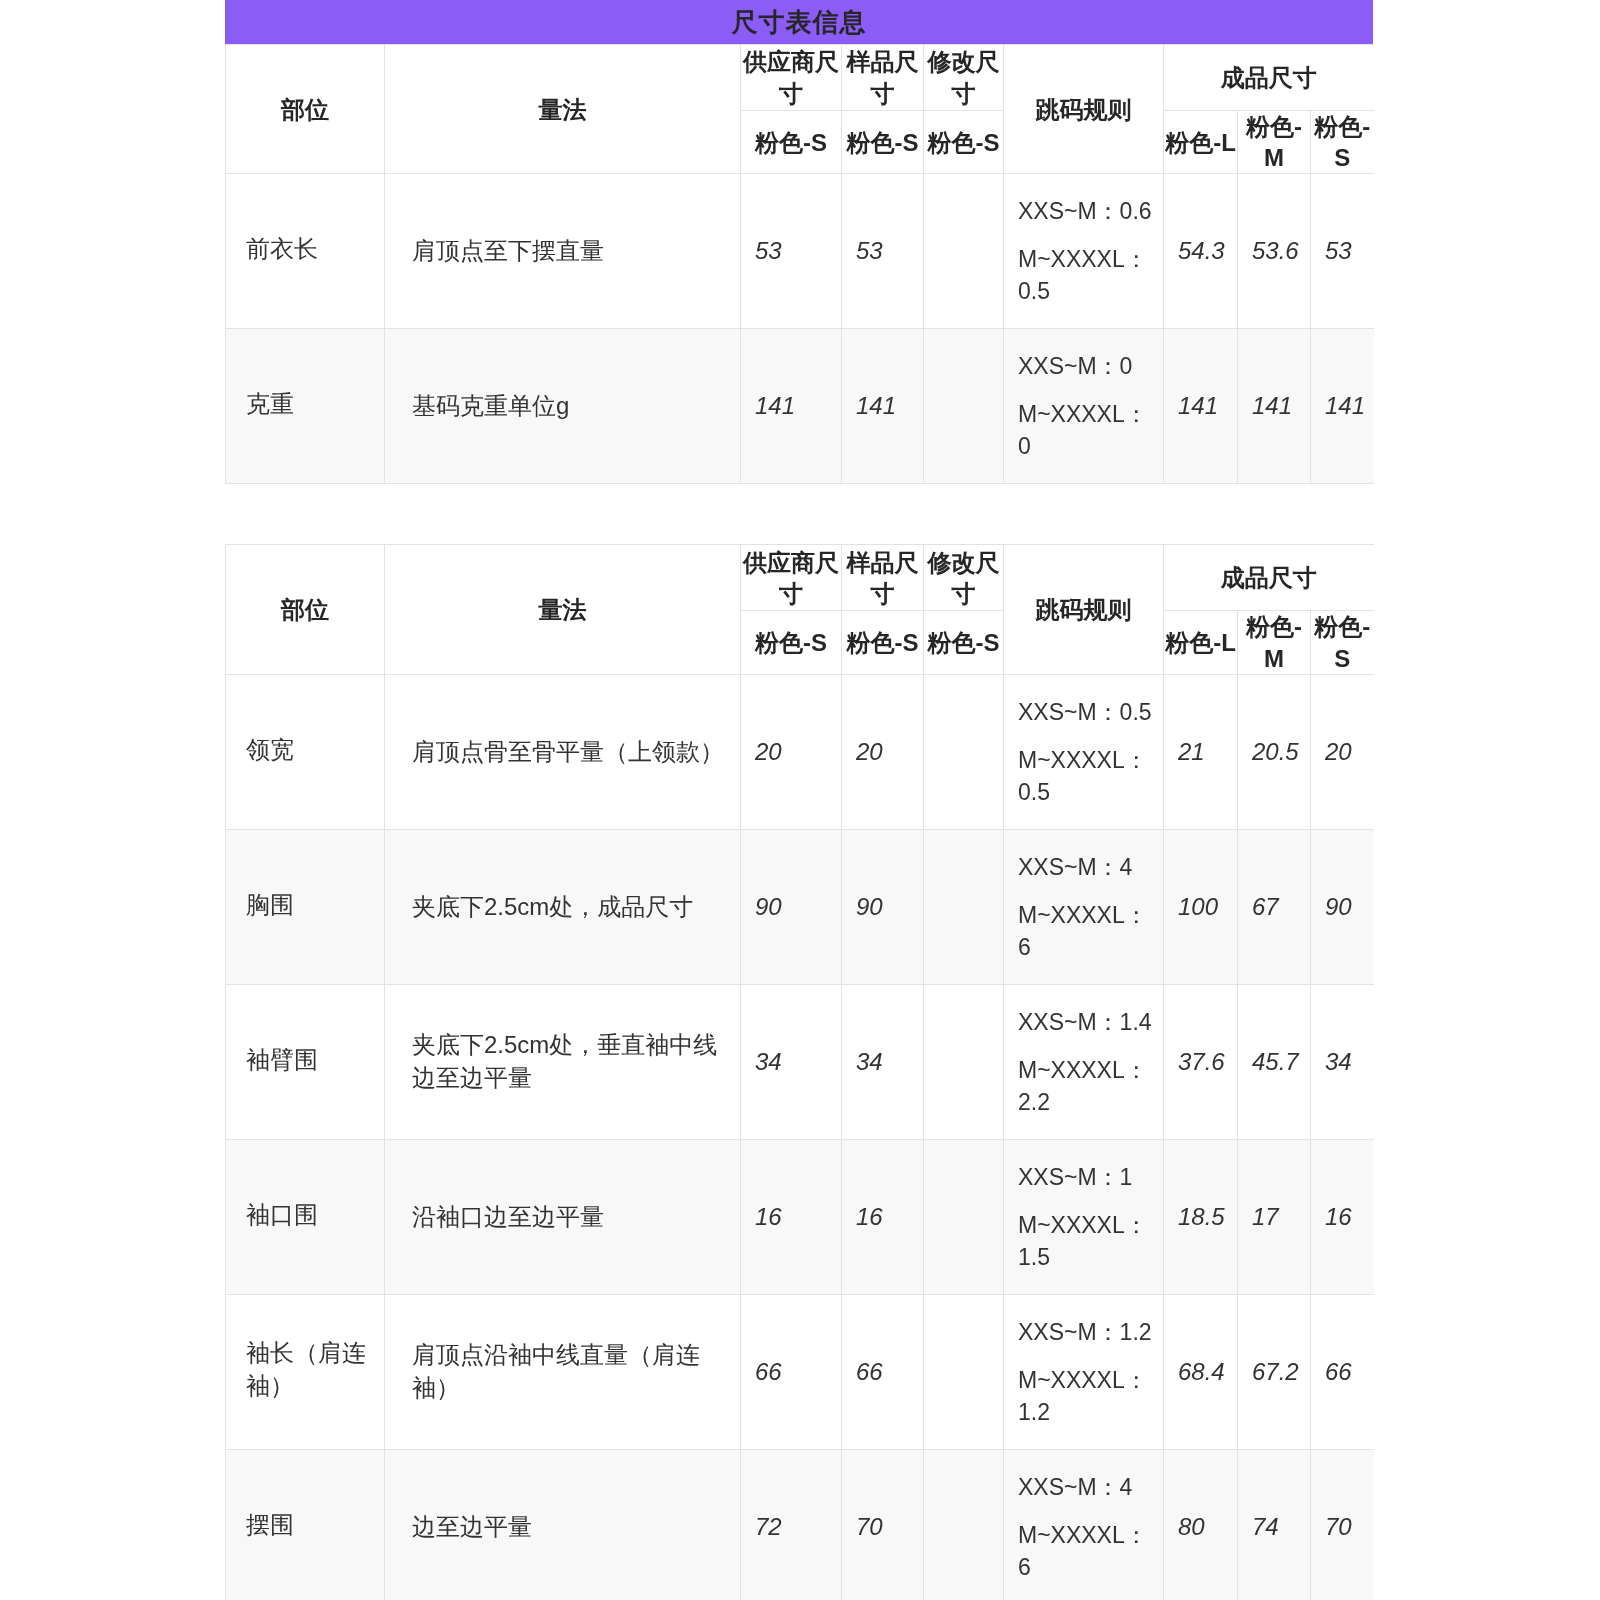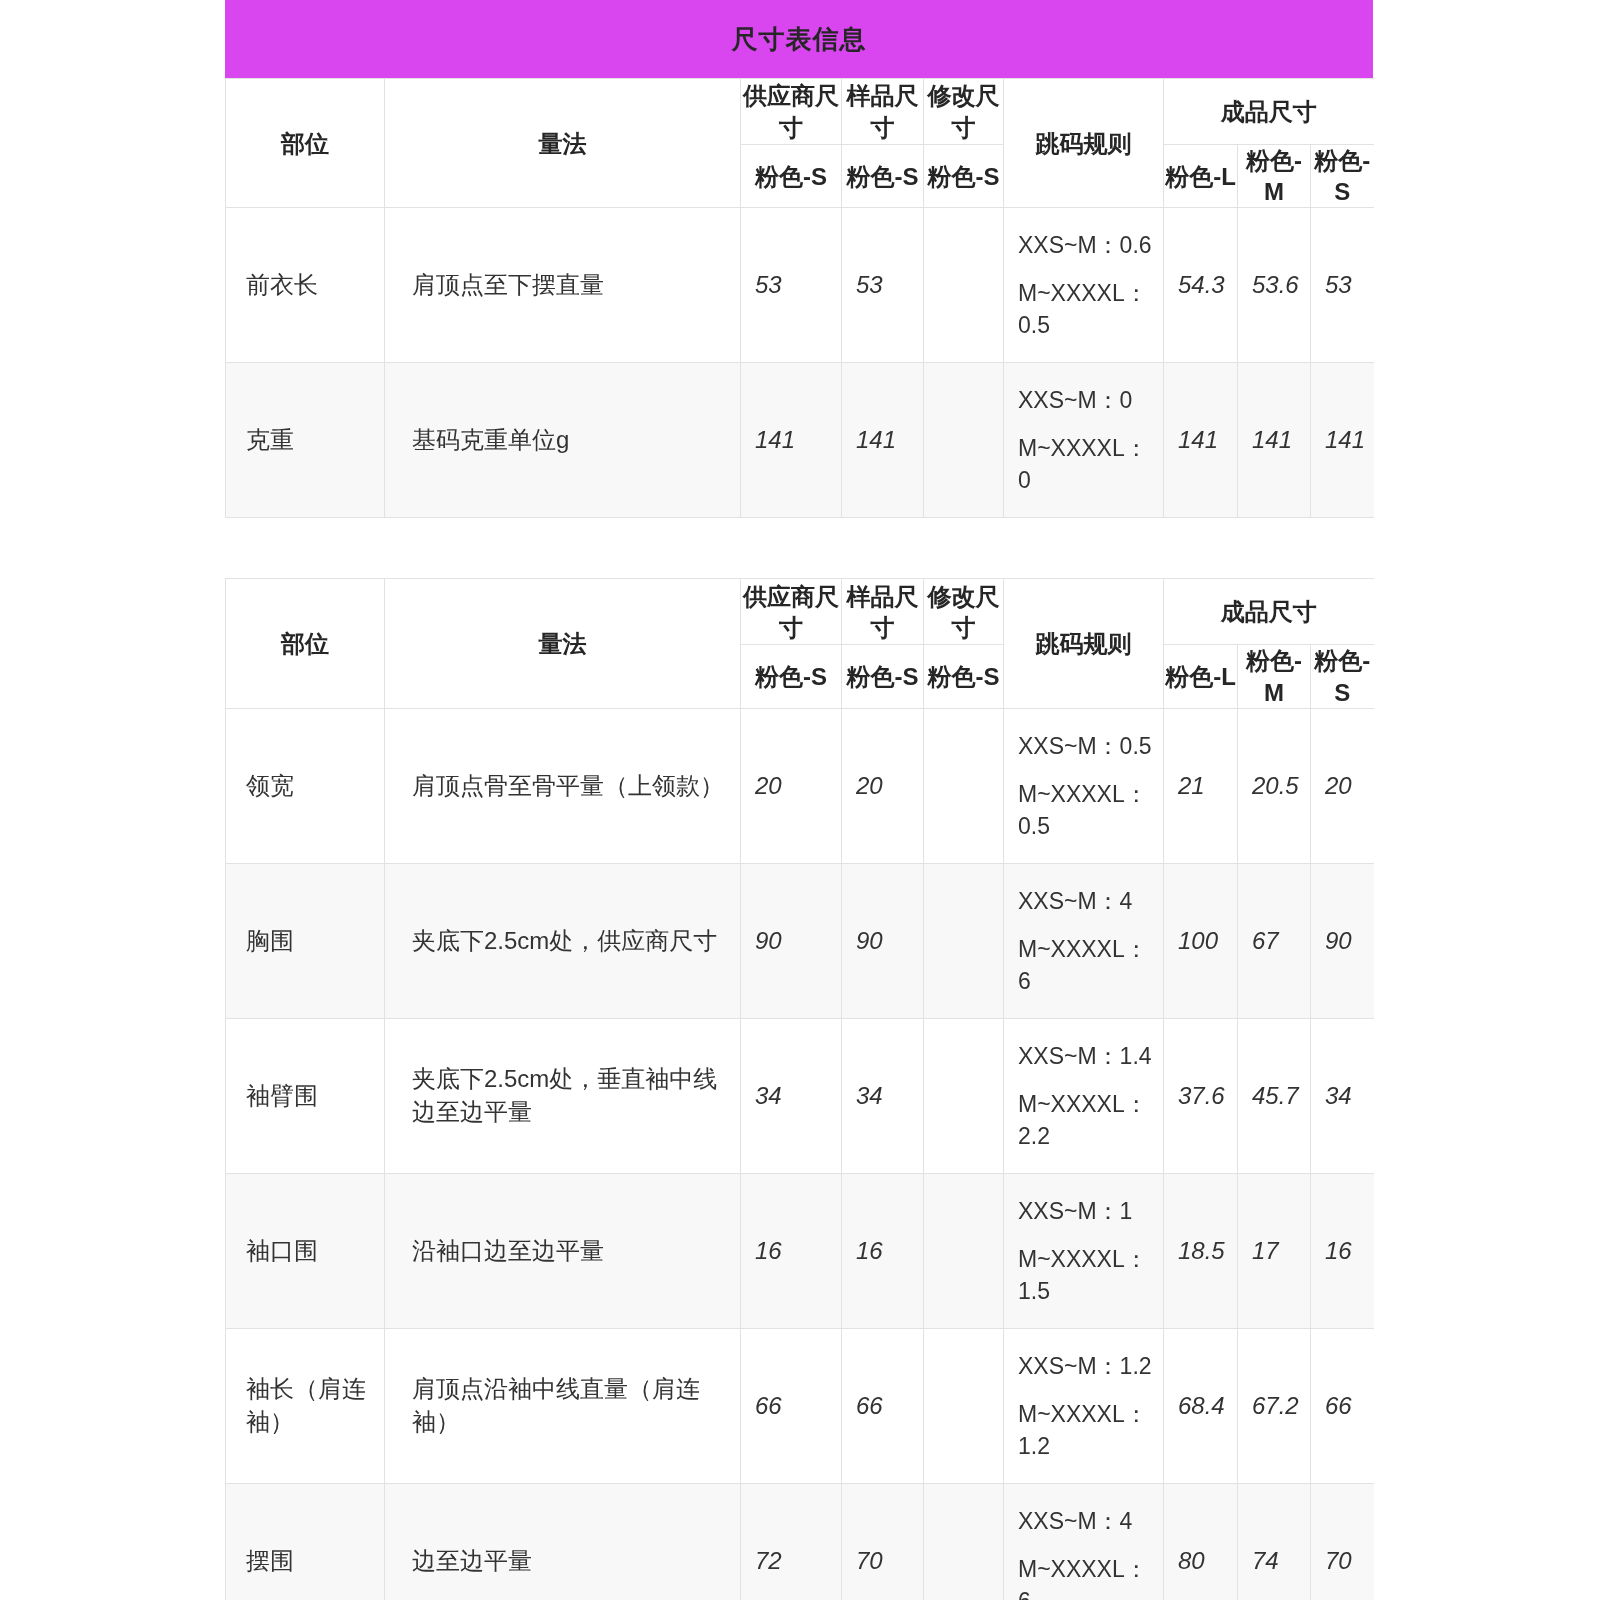--- a/index.html
+++ b/index.html
@@ -2,38 +2,38 @@
 <html><head>
 <meta charset="utf-8">
 <style>
   html,body { margin:0; padding:0; }
   body {
     width:1600px; height:1600px; overflow:hidden; background:#ffffff;
     font-family:"Liberation Sans","DejaVu Sans",sans-serif; color:#333333;
   }
   .sheet { position:absolute; left:225px; top:0; width:1148px; }
   .title-bar {
-    height:78px; background:#d946ef;
+    height:44px; background:#8b5cf6;
     display:flex; align-items:center; justify-content:center;
   }
   .title-bar span { font-weight:bold; font-size:26px; color:#262626; letter-spacing:1px; }
   table { border-collapse:collapse; table-layout:fixed; width:1148px; background:#fff; }
   th {
     border:1px solid #e2e2e2; font-size:24px; font-weight:bold; color:#262626;
     text-align:center; vertical-align:middle; line-height:1.3; padding:0; background:#fff;
   }
   tr.h1 { height:66px; }
   tr.h2 { height:62px; }
   td {
     border:1px solid #e2e2e2; font-size:24px; color:#333333;
     vertical-align:middle; line-height:1.35; padding:0;
   }
   tbody tr { height:155px; background:#ffffff; }
   tbody tr.alt { background:#f8f8f8; }
-  td.part   { padding-left:20px; padding-right:8px; }
+  td.part   { padding-left:20px; padding-right:8px;font-family:Liberation Mono, monospace; }
   td.method { padding-left:27px; padding-right:4px; }
   td.num    { padding-left:14px;font-style:italic; }
   td.rule   { padding-left:14px; padding-right:2px; font-size:23px; }
   .rule-line { line-height:32px; white-space:nowrap; }
   .rule-line.first { margin-bottom:16px; }
   .no-right { border-right:none; }
   .gap { height:60px; }
 </style>
 </head>
 <body>
@@ -153,21 +153,21 @@
             <div class="rule-line first">XXS~M：0.5</div>
             <div class="rule-line">M~XXXXL：</div>
             <div class="rule-line">0.5</div>
           </td>
           <td class="num">21</td>
           <td class="num">20.5</td>
           <td class="num no-right">20</td>
         </tr>
         <tr class="alt">
           <td class="part">胸围</td>
-          <td class="method">夹底下2.5cm处，供应商尺寸</td>
+          <td class="method">夹底下2.5cm处，成品尺寸</td>
           <td class="num">90</td>
           <td class="num">90</td>
           <td class="num"></td>
           <td class="rule">
             <div class="rule-line first">XXS~M：4</div>
             <div class="rule-line">M~XXXXL：</div>
             <div class="rule-line">6</div>
           </td>
           <td class="num">100</td>
           <td class="num">67</td>

